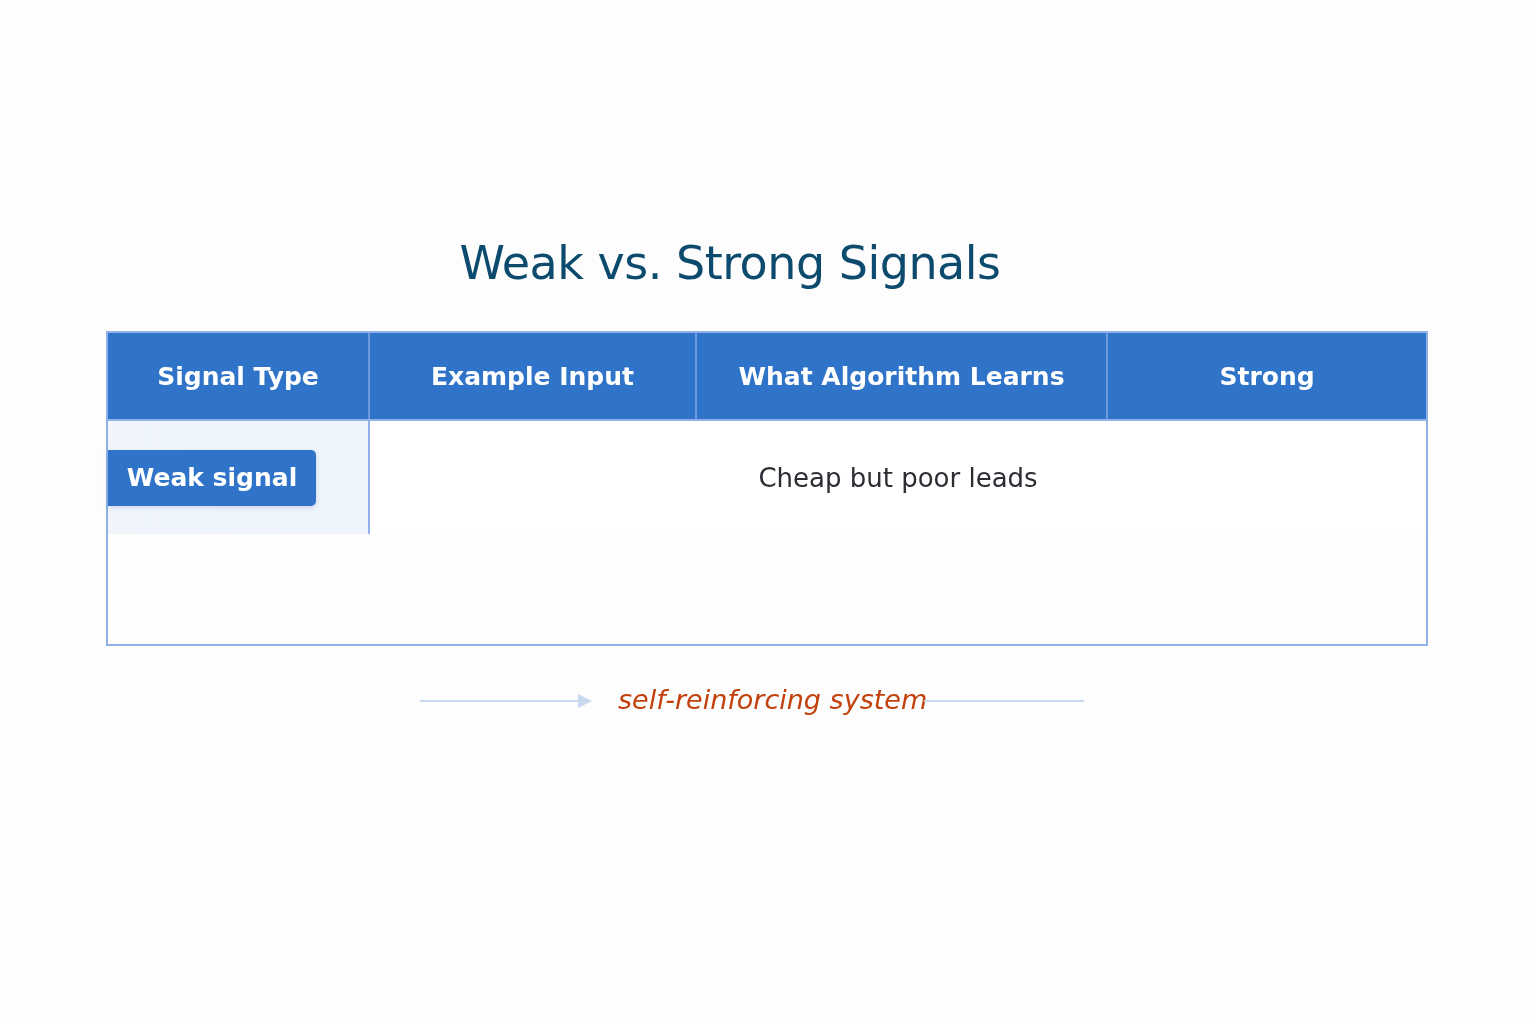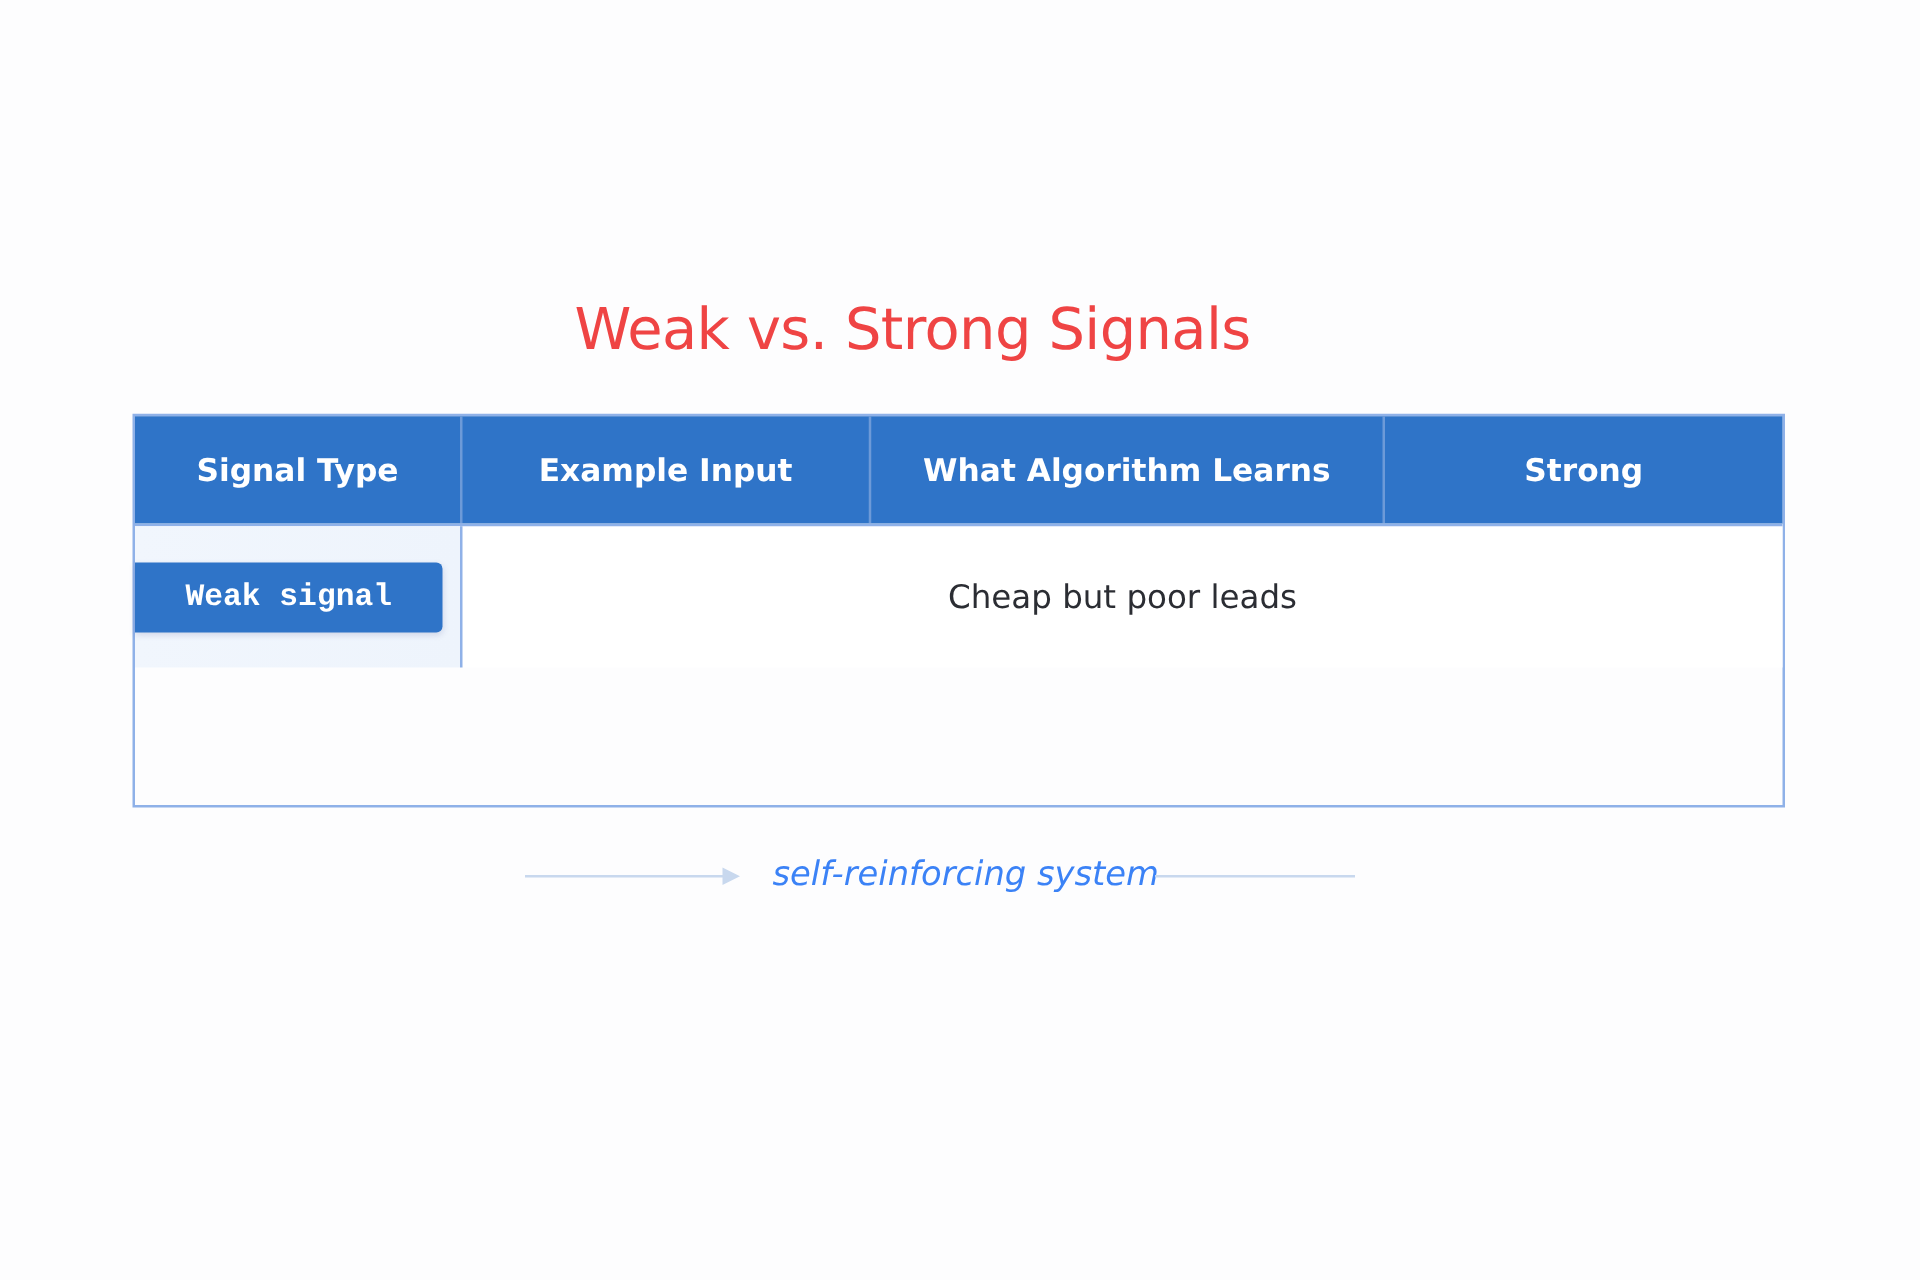--- a/index.html
+++ b/index.html
@@ -6,21 +6,21 @@
     body {
       width: 1536px; height: 1024px;
       background: #fdfdfe;
       font-family: "DejaVu Sans", sans-serif;
       position: relative;
       overflow: hidden;
     }
     .title {
       position: absolute; left: 0; width: 1460px; top: 236px;
       text-align: center;
-      font-size: 46px; font-weight: 500; color: #ef4444;
+      font-size: 46px; font-weight: 500; color: #0c4a6e;
       letter-spacing: -0.5px;
     }
     .table {
       position: absolute; left: 106px; top: 331px;
       width: 1322px; height: 315px;
       border: 2px solid #8fb1e8;
       box-sizing: border-box;
     }
     .row { position: absolute; left: 0; right: 0; display: flex; }
     .row.head { top: 0; height: 86px; background: #2f74c8; }
@@ -30,40 +30,39 @@
       box-sizing: border-box; display: flex; align-items: center; justify-content: center;
       border-right: 2px solid #8fb1e8; height: 100%;
     }
     .cell:last-child { border-right: none; }
     .c1 { width: 262px; } .c2 { width: 327px; } .c3 { width: 411px; } .c4 { flex: 1; }
     .head .cell { border-right-color: #6d9ad8; color: #ffffff; font-weight: bold; font-size: 25px; }
     .body-text { font-size: 26px; color: #2b2d33; }
     .r1 .c1 { background: linear-gradient(90deg, #f1f6fd, #eef4fc); justify-content: flex-start; }
     .r2 .c1 { background: linear-gradient(90deg, #ebe8f7, #f0eef9); justify-content: flex-start; }
     .pill {
-      height: 56px; width: 246px; border-radius: 0 5px 5px 0;
+      height: 56px; width: 208px; border-radius: 0 5px 5px 0;
       display: flex; align-items: center; justify-content: center;
       color: #fff; font-weight: bold; font-size: 25px;
       box-shadow: 0 2px 5px rgba(60,70,140,0.18);
-      font-family: Liberation Mono, monospace;
     }
     .pill.weak { background: #2f74c8; }
     .pill.strong { background: #7466c9; }
     .flow {
       position: absolute; top: 684px; left: 420px; width: 665px; height: 36px;
     }
     .line1 { position: absolute; left: 0; top: 16px; width: 160px; height: 2px; background: #c8d8ee; }
     .arrowhead {
       position: absolute; left: 158px; top: 10px; width: 0; height: 0;
       border-top: 7px solid transparent; border-bottom: 7px solid transparent;
       border-left: 14px solid #c8d8ee;
     }
     .flow-label {
       position: absolute; left: 198px; top: 0; font-size: 27px; font-style: italic;
-      color: #3b82f6; white-space: nowrap; text-align: center;
+      color: #c2410c; white-space: nowrap; text-align: center;
     }
     .line2 { position: absolute; left: 504px; top: 16px; width: 160px; height: 2px; background: #c8d8ee; }
   </style>
 </head>
 <body>
 
 <div class="title">Weak vs. Strong Signals</div>
 
 <div class="table">
   <div class="row head">

